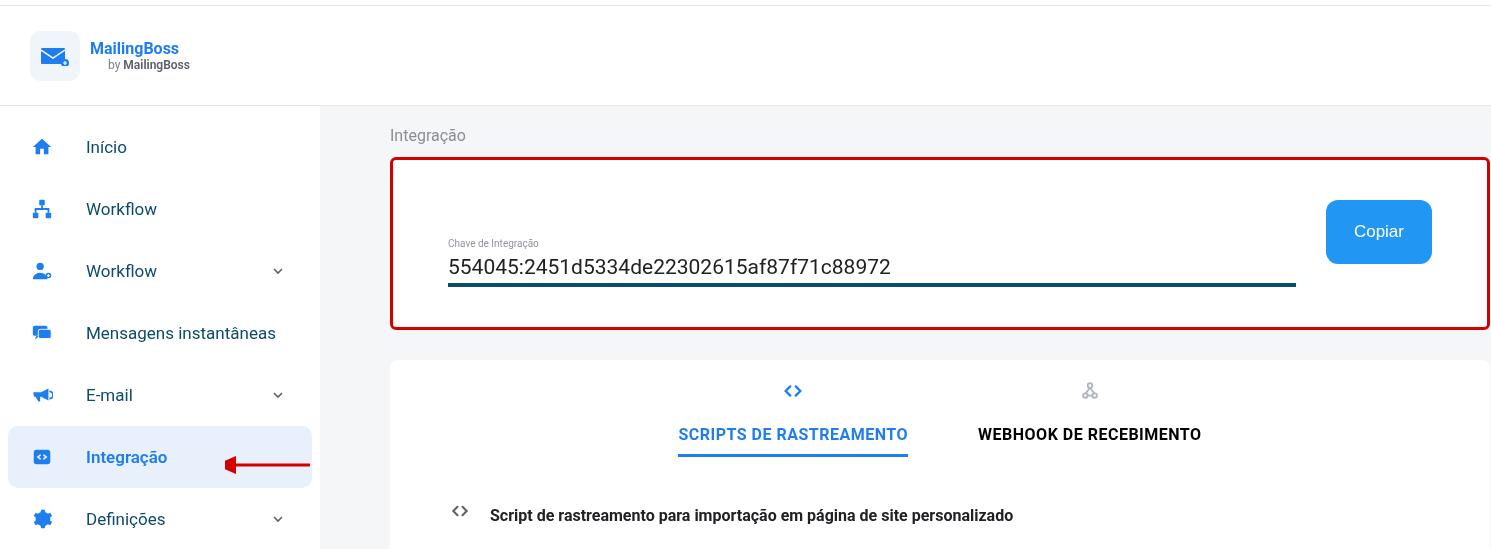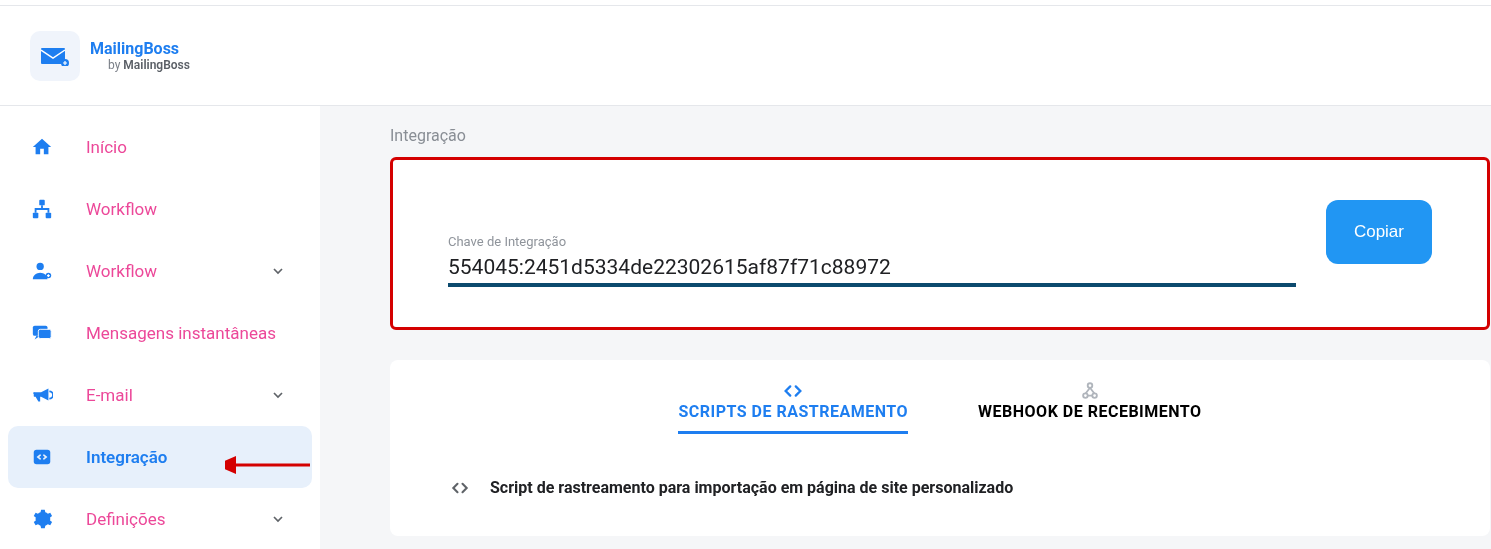--- a/index.html
+++ b/index.html
@@ -43,21 +43,21 @@
       width: 320px;
       background: #fff;
       padding: 10px 0;
     }
     .nav-item {
       display: flex;
       align-items: center;
       height: 62px;
       padding: 0 22px;
       cursor: pointer;
-      color: #ec4899;
+      color: #0c4a6e;
       font-size: 17px;
       gap: 32px;
       margin: 0 8px;
       border-radius: 10px;
     }
     .nav-item.active {
       background: #e7f0fb;
       color: #1e7ef0;
       font-weight: 600;
     }
@@ -92,21 +92,21 @@
       background: #fff;
       border: 3px solid #d40000;
       border-radius: 6px;
       padding: 40px 55px;
       display: flex;
       align-items: flex-end;
       gap: 30px;
       width: 1100px;
     }
     .key-field { flex: 1; }
-    .key-label { font-size: 13px; color: #8f949b; margin-bottom: 6px; }
+    .key-label { font-size: 10px; color: #8f949b; margin-bottom: 6px; }
     .key-value {
       font-size: 21px;
       color: #202124;
       border-bottom: 4px solid #0c4a6e;
       padding-bottom: 4px;
     }
     .btn-copy {
       background: #2196f3;
       color: #fff;
       border: none;
@@ -125,33 +125,33 @@
     }
     .tabs {
       display: flex;
       justify-content: center;
       gap: 70px;
     }
     .tab {
       display: flex;
       flex-direction: column;
       align-items: center;
-      gap: 0;
+      gap: 23px;
       padding-bottom: 10px;
       font-weight: 700;
       font-size: 16px;
       letter-spacing: 0.5px;
       cursor: pointer;
     }
     .tab.active { color: #1e7ef0; border-bottom: 3px solid #1e7ef0; }
     .tab.inactive { color: #000000; }
     .tab-icon { width: 22px; height: 22px; }
     .script-row {
       display: flex;
-      align-items: flex-start;
+      align-items: flex-end;
       gap: 20px;
       margin-top: 30px;
       padding: 14px 20px;
       font-weight: 700;
       color: #202124;
       font-size: 16px;
     }
     .arrow-annotation {
       position: absolute;
       left: 225px;

